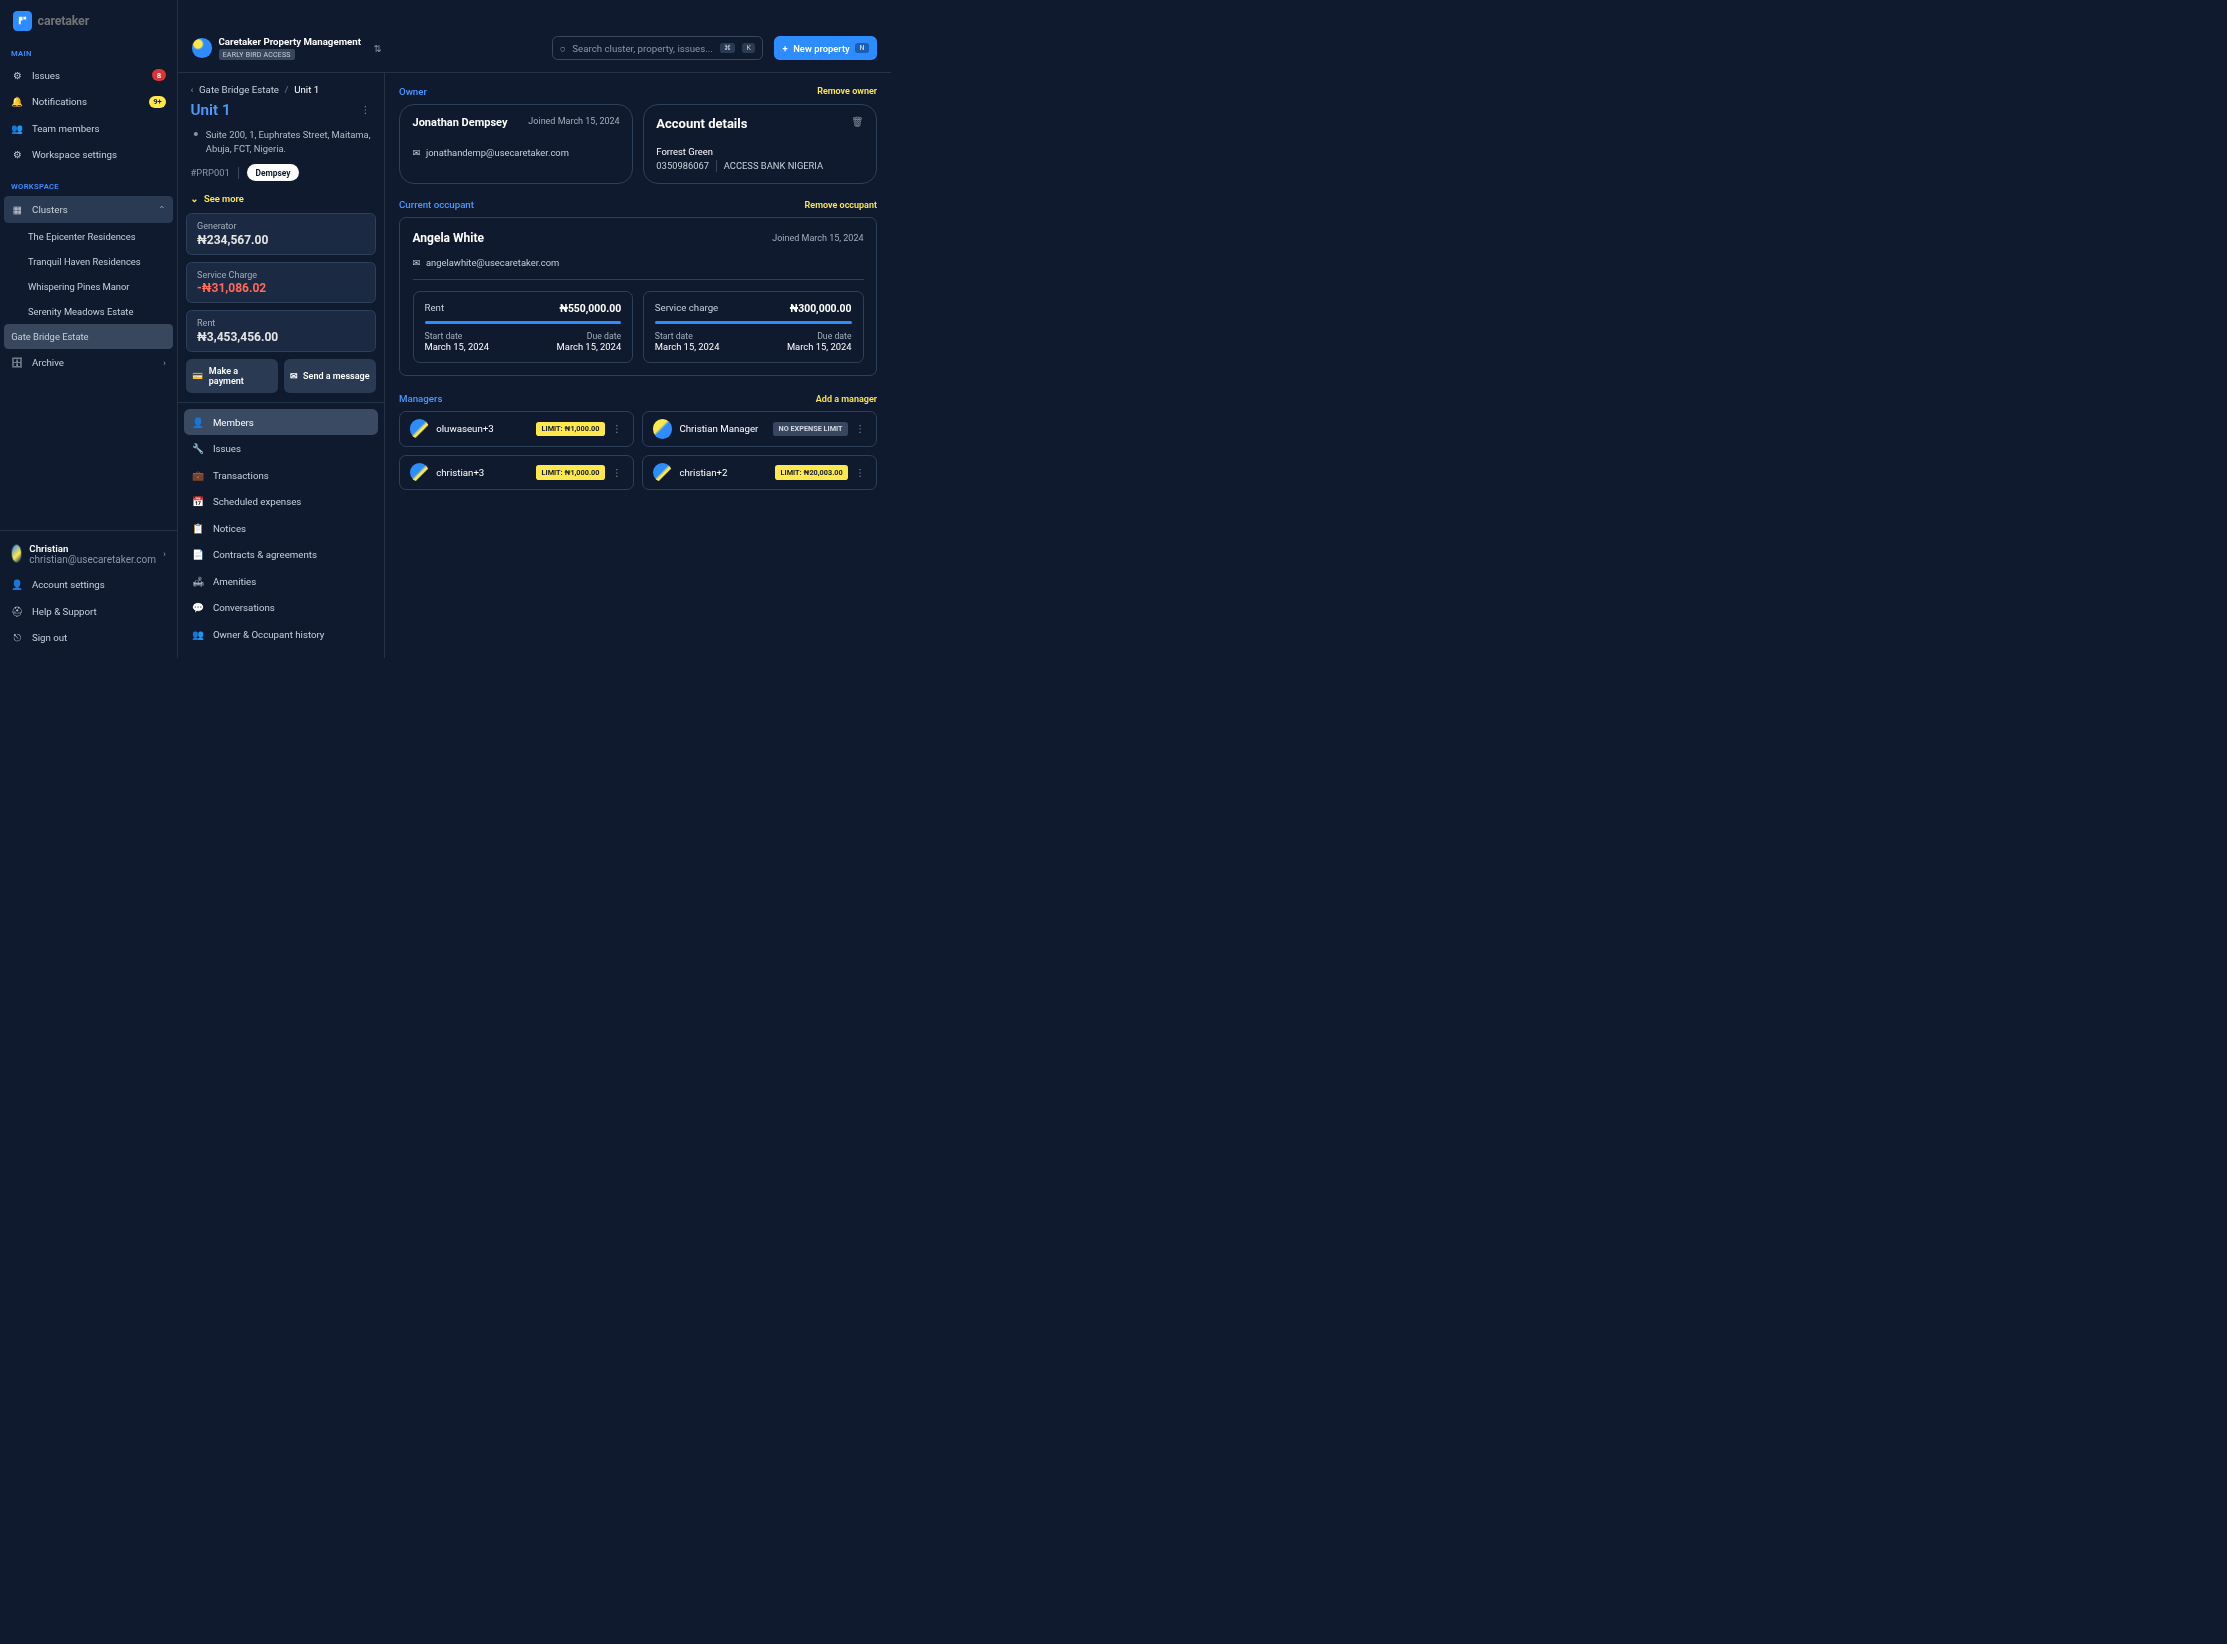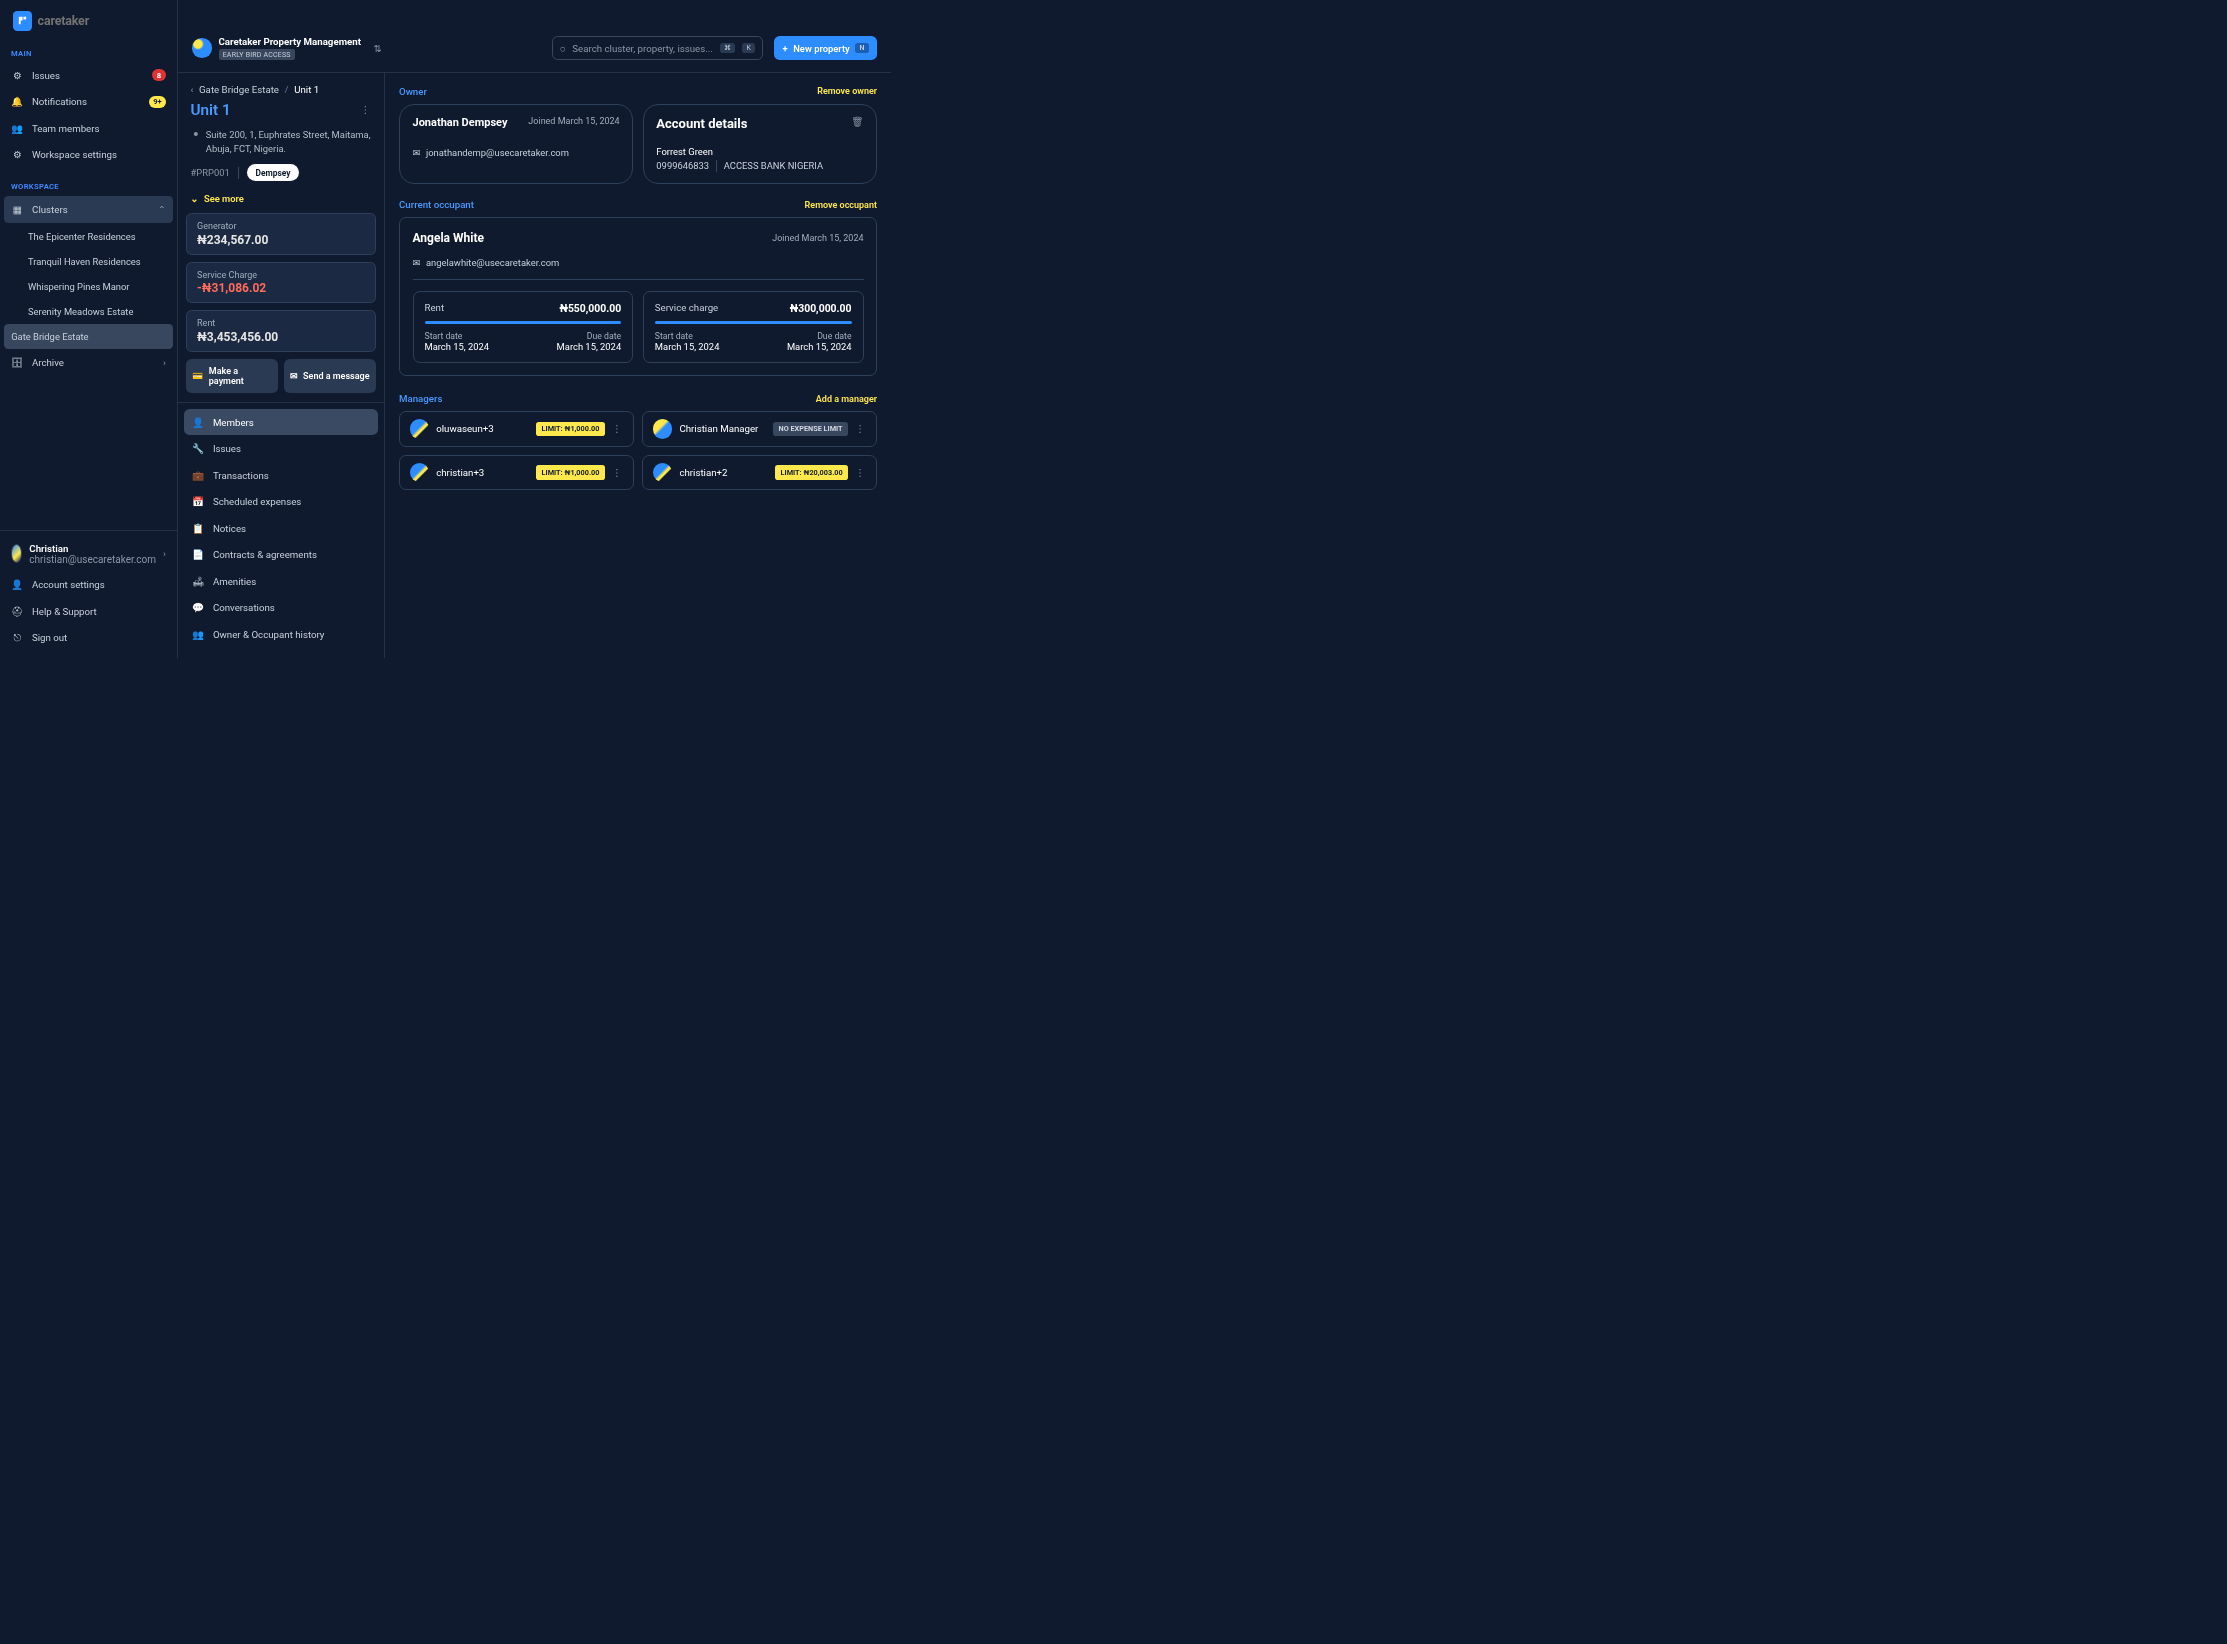--- a/index.html
+++ b/index.html
@@ -362,21 +362,21 @@
               <span>✉</span>
               <span>jonathandemp@usecaretaker.com</span>
             </div>
           </div>
           <div class="card flex1">
             <div class="acct-wrap">
               <div style="flex:1">
                 <div class="acct-title">Account details</div>
                 <div class="acct-name">Forrest Green</div>
                 <div class="acct-line">
-                  <span>0999646833</span>
+                  <span>0350986067</span>
                   <span class="divider-v"></span>
                   <span>ACCESS BANK NIGERIA</span>
                 </div>
               </div>
               <span class="trash">🗑</span>
             </div>
           </div>
         </div>
 
         <div class="sect-hd">

